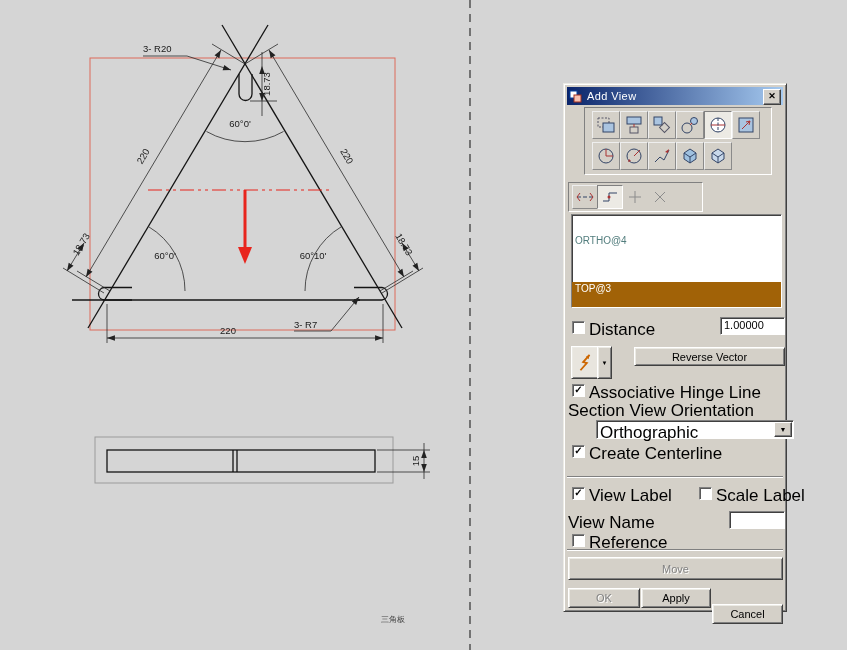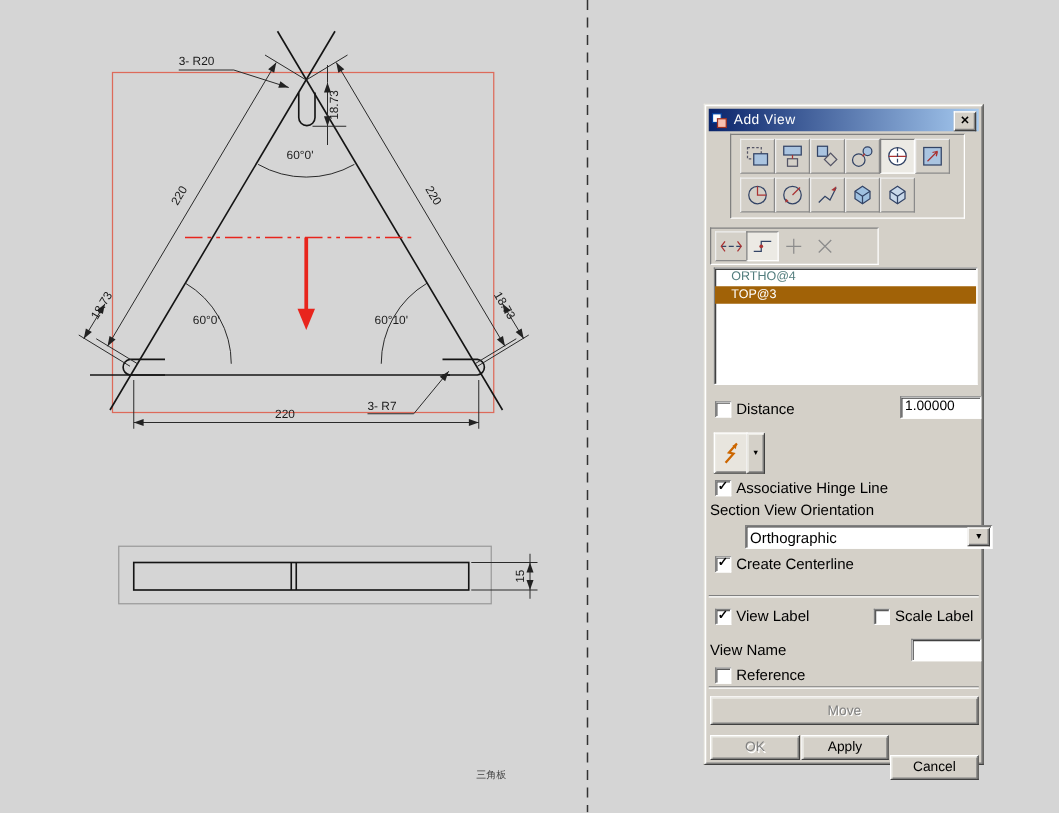--- a/index.html
+++ b/index.html
@@ -29,30 +29,30 @@
   .closebtn{position:absolute;right:5px;top:5px;width:16px;height:14px;background:#d4d0c8;
         border:1px solid;border-color:#fff #404040 #404040 #fff;
         box-shadow:inset -1px -1px 0 #808080;
         font-size:9px;line-height:13px;text-align:center;font-weight:bold;}
   .panel{position:absolute;border:1px solid;border-color:#808080 #fff #fff #808080;}
   .iconbtn{position:absolute;width:26px;height:26px;display:flex;align-items:center;justify-content:center;
         background:#d4d0c8;border:1px solid;border-color:#eee #8a8a8a #8a8a8a #eee;}
   .iconbtn.pressed{border-color:#808080 #fff #fff #808080;background:#eceae4;}
   .iconbtn.flat{border-color:transparent;background:transparent;}
   .iconbtn.small{width:24px;height:22px;}
-  .lbl{position:absolute;font-size:12px;white-space:nowrap;}
+  .lbl{position:absolute;font-size:17px;white-space:nowrap;}
   .check{position:absolute;width:11px;height:11px;background:#fff;border:1px solid;
         border-color:#808080 #fff #fff #808080;box-shadow:inset 1px 1px 0 #5a5a5a;
         font-size:10px;line-height:9px;text-align:center;font-weight:bold;}
   .check .mark{display:none;}
   .check.on .mark{display:inline;}
   .sunk{position:absolute;background:#fff;border:1px solid;border-color:#808080 #fff #fff #808080;
         box-shadow:inset 1px 1px 0 #404040;}
   .listbox{font-size:10px;overflow:hidden;}
-  .listrow{height:14px;line-height:13px;padding-left:13px;}
+  .listrow{height:29px;line-height:13px;padding-left:3px;margin-top:19px;}
   .listrow.normal{color:#527d7d;}
   .listrow.selected{background:#a16207;color:#fff;}
   .field{font-size:11px;padding:1px 3px;border:none;outline:none;background:transparent;width:100%;
         box-sizing:border-box;font-family:"Liberation Sans",sans-serif;}
   .btn{position:absolute;background:#d4d0c8;border:1px solid;border-color:#fff #404040 #404040 #fff;
         box-shadow:inset 1px 1px 0 #ecebe5, inset -1px -1px 0 #808080;
         text-align:center;font-size:11px;display:flex;align-items:center;justify-content:center;}
   .btn.disabled{color:#828282;text-shadow:1px 1px 0 #fff;}
   .etch{position:absolute;height:0;border-top:1px solid #808080;border-bottom:1px solid #fff;}
   .combo-arrow{position:absolute;right:1px;top:1px;bottom:1px;width:16px;background:#d4d0c8;
@@ -279,20 +279,21 @@
 
     <div class="btn" style="left:7px;top:262px;width:26px;height:31px;background:#e8e5de;">
       <svg width="20" height="24" viewBox="0 0 22 26">
         <path d="M6,21 L13,13 L9,12 L16,4" fill="none" stroke="#c60" stroke-width="2"></path>
         <path d="M16,4 l-1,5 -3,-3 z" fill="#c60"></path>
       </svg>
     </div>
     <div class="btn" style="left:33px;top:262px;width:13px;height:31px;font-size:6px;">
       <span>▼</span>
     </div>
+    <div class="btn" style="left:70px;top:263px;width:149px;height:17px;">Reverse Vector</div>
 
     <span class="check on" style="left:8px;top:300px;"><span class="mark">✓</span></span>
     <span class="lbl" style="left:25px;top:299px;">Associative Hinge Line</span>
 
     <span class="lbl" style="left:4px;top:317px;">Section View Orientation</span>
     <div class="sunk" style="left:32px;top:336px;width:152px;height:17px;padding-left:44px;">
       <span class="lbl" style="left:3px;top:2px;">Orthographic</span>
       <div class="combo-arrow">
         <span>▼</span>
       </div>

